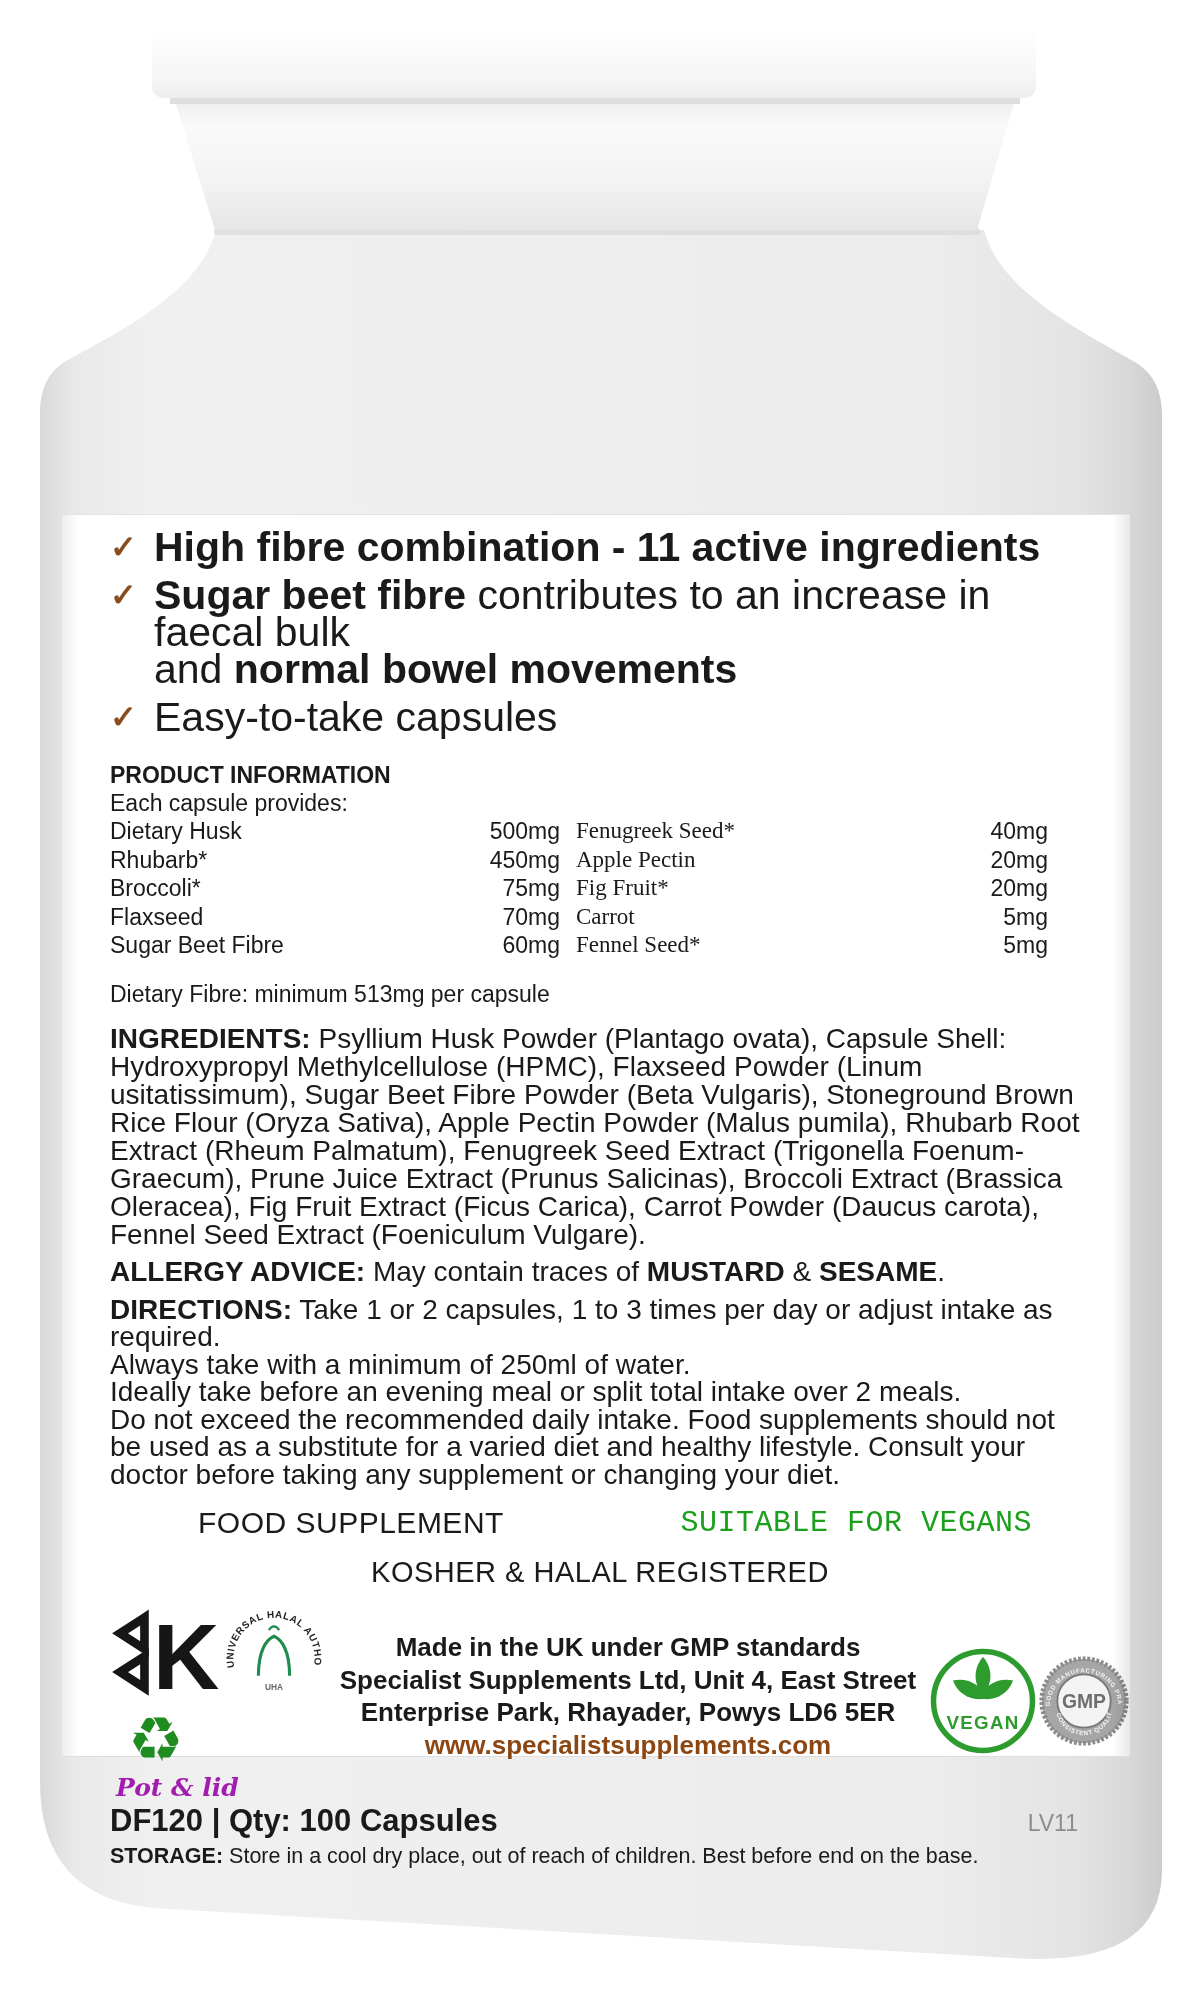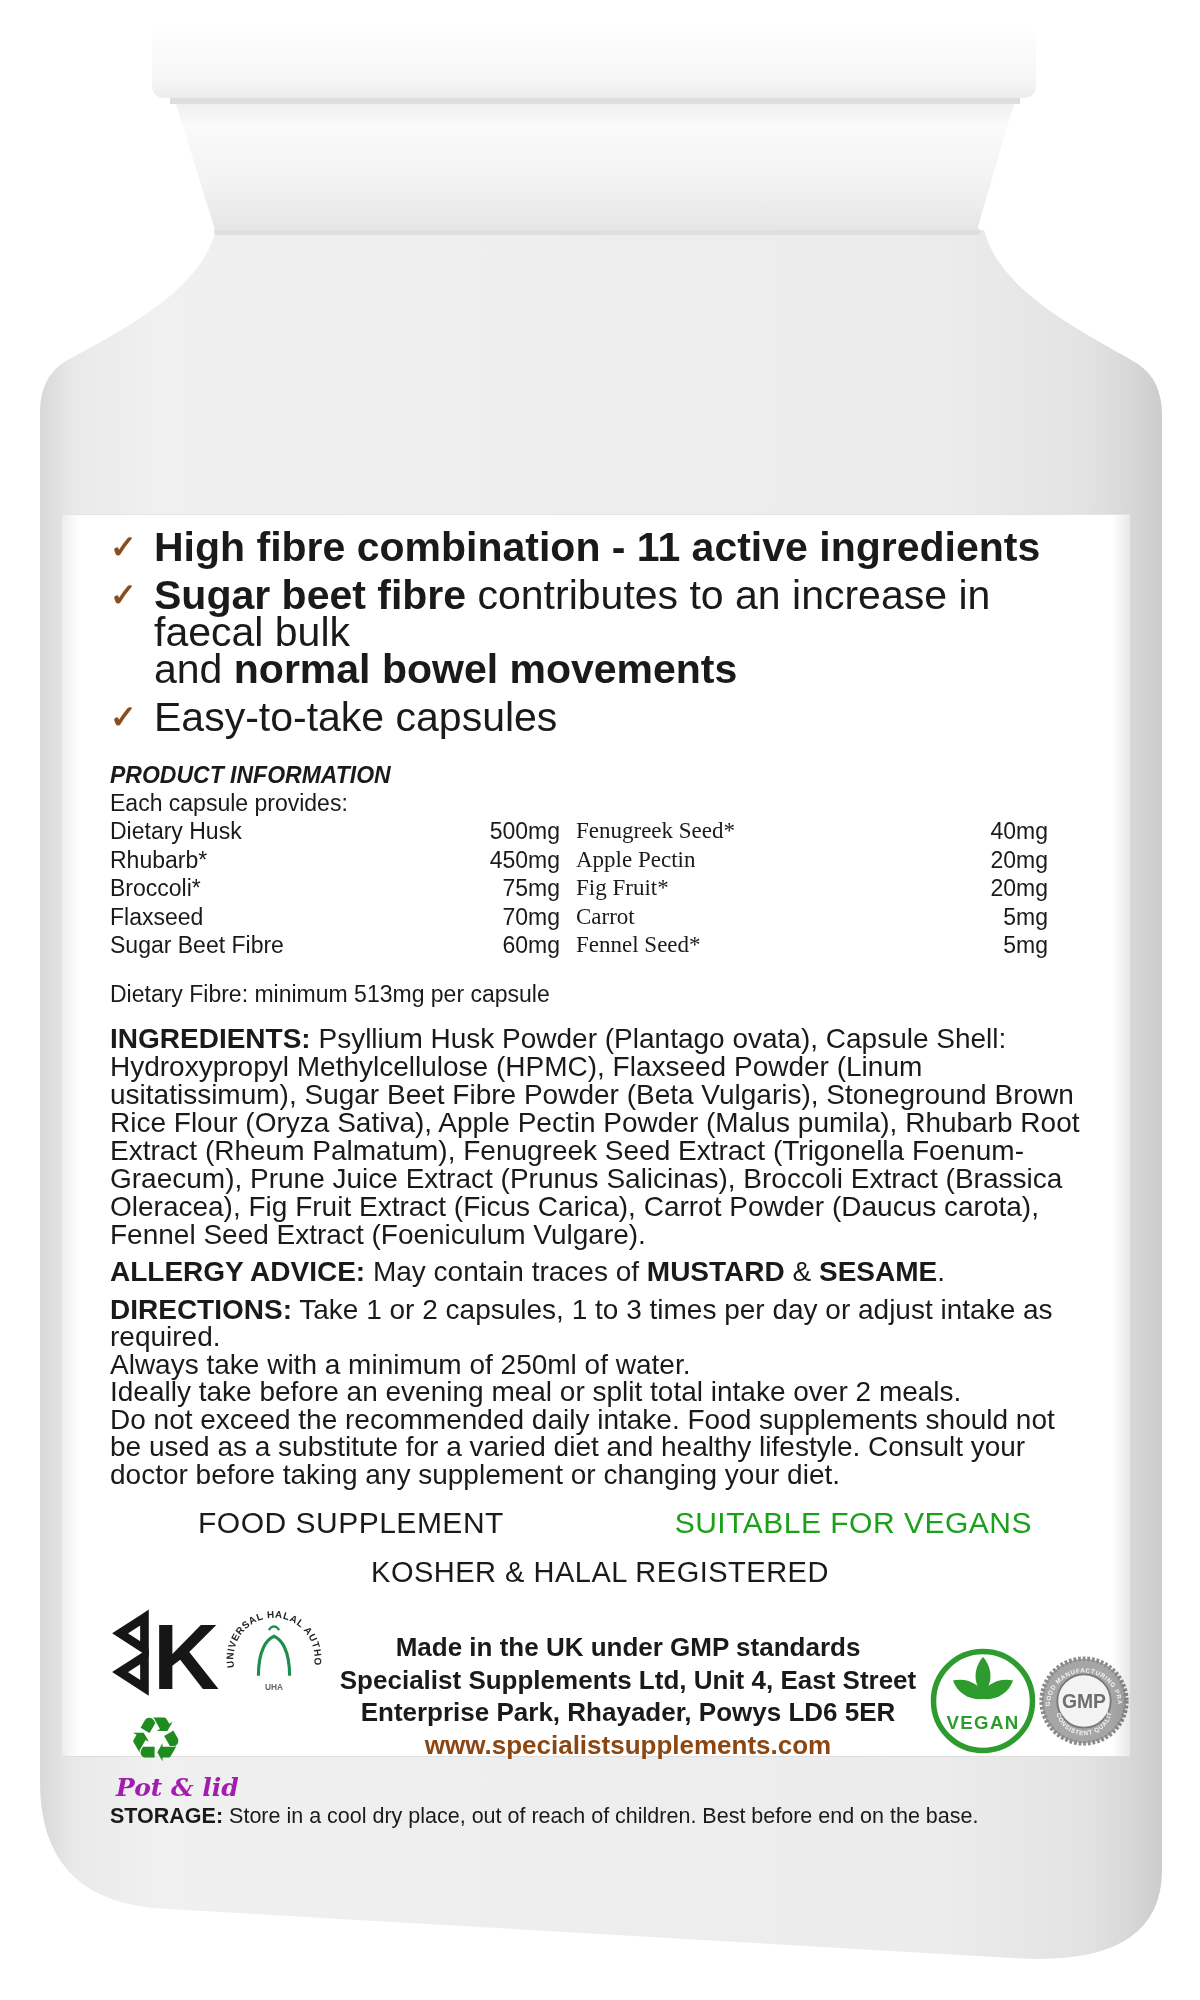--- a/index.html
+++ b/index.html
@@ -13,38 +13,38 @@
          padding:14px 40px 0 48px;box-sizing:border-box;}
   .edge{position:absolute;top:0;bottom:0;width:18px;pointer-events:none;}
   .edge.l{left:0;background:linear-gradient(to right,rgba(0,0,0,.07),rgba(0,0,0,0));}
   .edge.r{right:0;background:linear-gradient(to left,rgba(0,0,0,.09),rgba(0,0,0,0));}
 
   .b{font-weight:700;}
   .bullet{display:flex;align-items:flex-start;margin-bottom:11px;}
   .check{color:#8a4d1d;font-weight:700;font-size:32px;width:44px;flex:0 0 44px;line-height:37px;}
   .btext{font-size:41px;line-height:37px;white-space:pre-line;}
 
-  .pi-head{font-size:23px;font-weight:700;margin-top:26px;font-style:italic;}
+  .pi-head{font-size:23px;font-weight:700;margin-top:26px;}
   .pi-sub{font-size:23px;line-height:28px;}
   .trow{display:grid;grid-template-columns:310px 140px 16px 334px 138px;font-size:23px;line-height:28.5px;}
   .tn{grid-column:1;}
   .tv{grid-column:2;text-align:right;}
   .tn2{grid-column:4;font-family:Liberation Serif, serif;}
   .tv2{grid-column:5;text-align:right;}
   .tnote{grid-column:3 / 6;text-align:right;}
   .fibre{font-size:23px;margin-top:21px;}
 
   .para{font-size:28px;line-height:28px;margin-top:17px;}
   .para .txt{white-space:pre-line;}
   .allergy{margin-top:9px;}
   .directions{margin-top:10px;line-height:27.5px;}
 
   .statements{display:flex;justify-content:space-between;padding:0 58px 0 88px;margin-top:18px;
               font-size:30px;letter-spacing:.5px;}
-  .vegans{color:#1ba01b;}
+  .vegans{color:#1ba01b;font-family:Liberation Mono, monospace;}
   .kosher-line{text-align:center;font-size:29px;margin-top:16px;letter-spacing:.5px;}
 
   .footer{display:flex;margin-top:14px;height:196px;}
   .fl{flex:0 0 218px;display:flex;flex-direction:column;}
   .fl-row{display:flex;align-items:flex-start;}
   .recycle{color:#1f8c1f;font-size:62px;line-height:62px;margin:2px 0 0 18px;}
   .potlid{font-family:"DejaVu Serif",serif;font-style:italic;font-weight:700;color:#a21caf;
           font-size:25px;margin:2px 0 0 6px;}
   .fc{flex:0 0 600px;text-align:center;font-size:26px;font-weight:700;line-height:32.5px;padding-top:28px;}
   .website{color:#8b4612;}
@@ -230,18 +230,22 @@
             <textPath href="#gmpTop">GOOD MANUFACTURING PRACTICE</textPath>
           </text>
           <text font-size="6.8" font-weight="700" fill="#f5f5f5" letter-spacing="0.7">
             <textPath href="#gmpBot">CONSISTENT QUALITY</textPath>
           </text>
           <text x="50" y="58" text-anchor="middle" font-size="21" font-weight="700" fill="#6e6e6e">GMP</text>
         </svg>
       </div>
     </div>
 
+    <div class="df-row">
+      <span class="df">DF120 | Qty: 100 Capsules</span>
+      <span class="lv">LV11</span>
+    </div>
 
     <div class="storage">
       <span class="b">STORAGE:</span><span> Store in a cool dry place, out of reach of children. Best before end on the base.</span>
     </div>
   </div>
 </div>
 
 </body></html>

